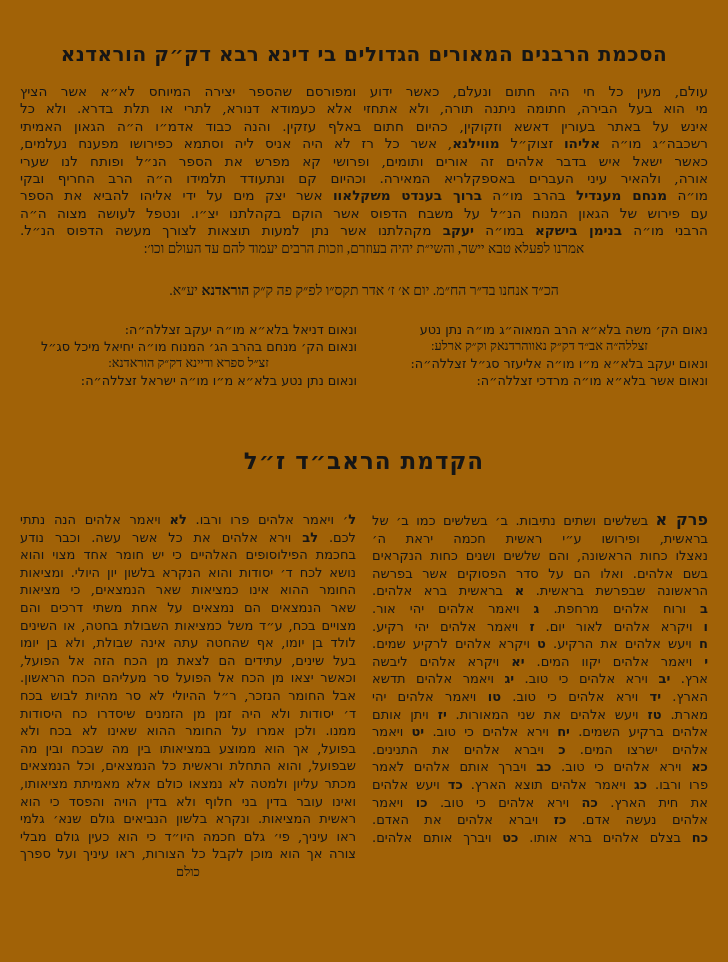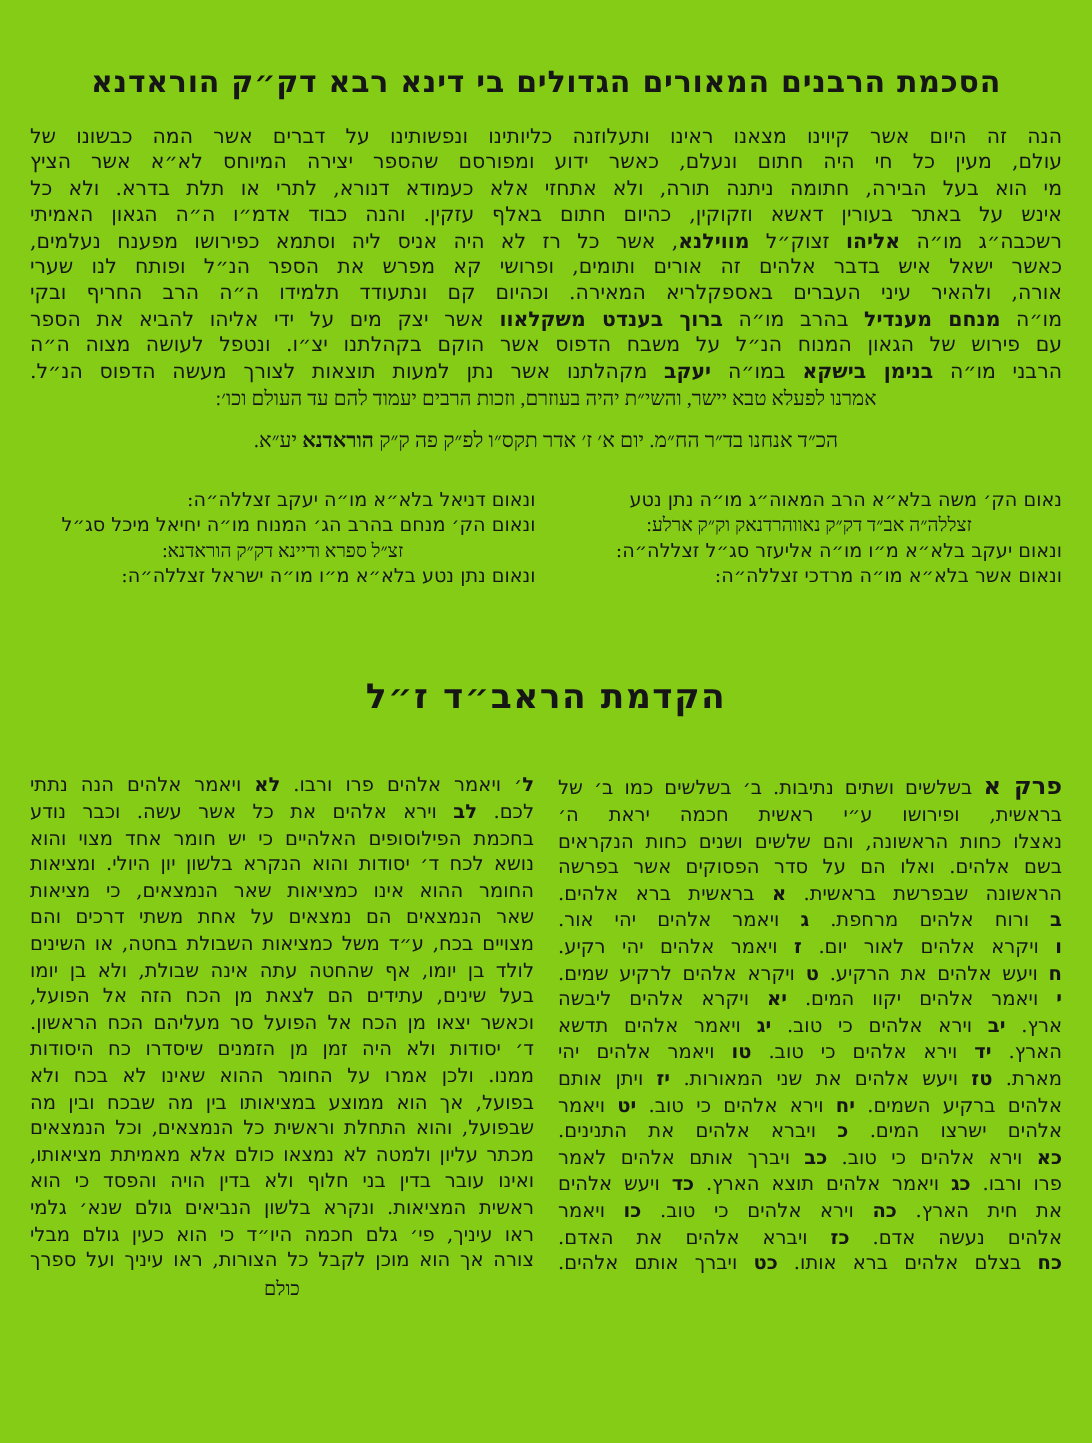--- a/index.html
+++ b/index.html
@@ -2,21 +2,21 @@
 <html lang="he" dir="rtl"><head>
 <meta charset="utf-8">
 <style>
   html, body { margin: 0; padding: 0; background: #ffffff; }
   .page {
     position: relative;
     width: 728px;
     height: 962px;
     box-sizing: border-box;
     padding: 42px 20px 0 20px;
-    background: #84cc16;
+    background: #a16207;
     color: #161616;
     direction: rtl;
     font-family: "DejaVu Serif", "DejaVu Sans", sans-serif;
     overflow: hidden;
   }
   .t1 {
     font-size: 20px;
     font-weight: bold;
     text-align: center;
     margin: 0 0 17px 0;
@@ -33,37 +33,36 @@
     text-align: justify;
     text-align-last: justify;
     white-space: nowrap;
     overflow: hidden;
   }
   .line.c { text-align: left; text-align-last: center; font-family: Liberation Serif, serif; }
   .line.r { text-align: right;  text-align-last: right;  }
   .bd { font-weight: bold; }
   .lead { font-weight: bold; font-size: 16px; }
   .para .line { font-size: 13.6px; line-height: 17.4px; }
-  .date { margin-top: 12px; }
+  .date { margin-top: 25px; }
   .date .line { font-size: 14px; line-height: 18px; }
   .sigs { display: flex; gap: 14px; margin-top: 21px; }
   .sigcol { flex: 1; min-width: 0; }
   .sigcol .line { font-size: 12.8px; line-height: 17px; }
   .cols { display: flex; gap: 16px; margin-top: 37px; }
   .col { width: 336px; min-width: 0; }
   .col .line { font-size: 13px; line-height: 17.6px; }
 </style>
 </head>
 <body>
 
 <div class="page">
   <div>
     <h1 class="t1">הסכמת הרבנים המאורים הגדולים בי דינא רבא דק״ק הוראדנא</h1>
     <div class="para">
-        <div class="line"><span>הנה זה היום אשר קיוינו מצאנו ראינו ותעלוזנה כליותינו ונפשותינו על דברים אשר המה כבשונו של</span></div>
         <div class="line"><span>עולם, מעין כל חי היה חתום ונעלם, כאשר ידוע ומפורסם שהספר יצירה המיוחס לא״א אשר הציץ</span></div>
         <div class="line"><span>מי הוא בעל הבירה, חתומה ניתנה תורה, ולא אתחזי אלא כעמודא דנורא, לתרי או תלת בדרא. ולא כל</span></div>
         <div class="line"><span>אינש על באתר בעורין דאשא וזקוקין, כהיום חתום באלף עזקין. והנה כבוד אדמ״ו ה״ה הגאון האמיתי</span></div>
         <div class="line"><span>רשכבה״ג מו״ה </span><span class="bd">אליהו</span><span> זצוק״ל </span><span class="bd">מווילנא</span><span>, אשר כל רז לא היה אניס ליה וסתמא כפירושו מפענח נעלמים,</span></div>
         <div class="line"><span>כאשר ישאל איש בדבר אלהים זה אורים ותומים, ופרושי קא מפרש את הספר הנ״ל ופותח לנו שערי</span></div>
         <div class="line"><span>אורה, ולהאיר עיני העברים באספקלריא המאירה. וכהיום קם ונתעודד תלמידו ה״ה הרב החריף ובקי</span></div>
         <div class="line"><span>מו״ה </span><span class="bd">מנחם מענדיל</span><span> בהרב מו״ה </span><span class="bd">ברוך בענדט משקלאוו</span><span> אשר יצק מים על ידי אליהו להביא את הספר</span></div>
         <div class="line"><span>עם פירוש של הגאון המנוח הנ״ל על משבח הדפוס אשר הוקם בקהלתנו יצ״ו. ונטפל לעושה מצוה ה״ה</span></div>
         <div class="line"><span>הרבני מו״ה </span><span class="bd">בנימן בישקא</span><span> במו״ה </span><span class="bd">יעקב</span><span> מקהלתנו אשר נתן למעות תוצאות לצורך מעשה הדפוס הנ״ל.</span></div>
         <div class="line c"><span>אמרנו לפעלא טבא יישר, והשי״ת יהיה בעוזרם, וזכות הרבים יעמוד להם עד העולם וכו׳:</span></div>
@@ -115,20 +114,21 @@
           <div class="line"><span class="bd">ל</span><span>׳ ויאמר אלהים פרו ורבו. </span><span class="bd">לא</span><span> ויאמר אלהים הנה נתתי</span></div>
           <div class="line"><span>לכם. </span><span class="bd">לב</span><span> וירא אלהים את כל אשר עשה. וכבר נודע</span></div>
           <div class="line"><span>בחכמת הפילוסופים האלהיים כי יש חומר אחד מצוי והוא</span></div>
           <div class="line"><span>נושא לכח ד׳ יסודות והוא הנקרא בלשון יון היולי. ומציאות</span></div>
           <div class="line"><span>החומר ההוא אינו כמציאות שאר הנמצאים, כי מציאות</span></div>
           <div class="line"><span>שאר הנמצאים הם נמצאים על אחת משתי דרכים והם</span></div>
           <div class="line"><span>מצויים בכח, ע״ד משל כמציאות השבולת בחטה, או השינים</span></div>
           <div class="line"><span>לולד בן יומו, אף שהחטה עתה אינה שבולת, ולא בן יומו</span></div>
           <div class="line"><span>בעל שינים, עתידים הם לצאת מן הכח הזה אל הפועל,</span></div>
           <div class="line"><span>וכאשר יצאו מן הכח אל הפועל סר מעליהם הכח הראשון.</span></div>
+          <div class="line"><span>אבל החומר הנזכר, ר״ל ההיולי לא סר מהיות לבוש בכח</span></div>
           <div class="line"><span>ד׳ יסודות ולא היה זמן מן הזמנים שיסדרו כח היסודות</span></div>
           <div class="line"><span>ממנו. ולכן אמרו על החומר ההוא שאינו לא בכח ולא</span></div>
           <div class="line"><span>בפועל, אך הוא ממוצע במציאותו בין מה שבכח ובין מה</span></div>
           <div class="line"><span>שבפועל, והוא התחלת וראשית כל הנמצאים, וכל הנמצאים</span></div>
           <div class="line"><span>מכתר עליון ולמטה לא נמצאו כולם אלא מאמיתת מציאותו,</span></div>
           <div class="line"><span>ואינו עובר בדין בני חלוף ולא בדין הויה והפסד כי הוא</span></div>
           <div class="line"><span>ראשית המציאות. ונקרא בלשון הנביאים גולם שנא׳ גלמי</span></div>
           <div class="line"><span>ראו עיניך, פי׳ גלם חכמה היו״ד כי הוא כעין גולם מבלי</span></div>
           <div class="line"><span>צורה אך הוא מוכן לקבל כל הצורות, ראו עיניך ועל ספרך</span></div>
           <div class="line c"><span>כולם</span></div>

